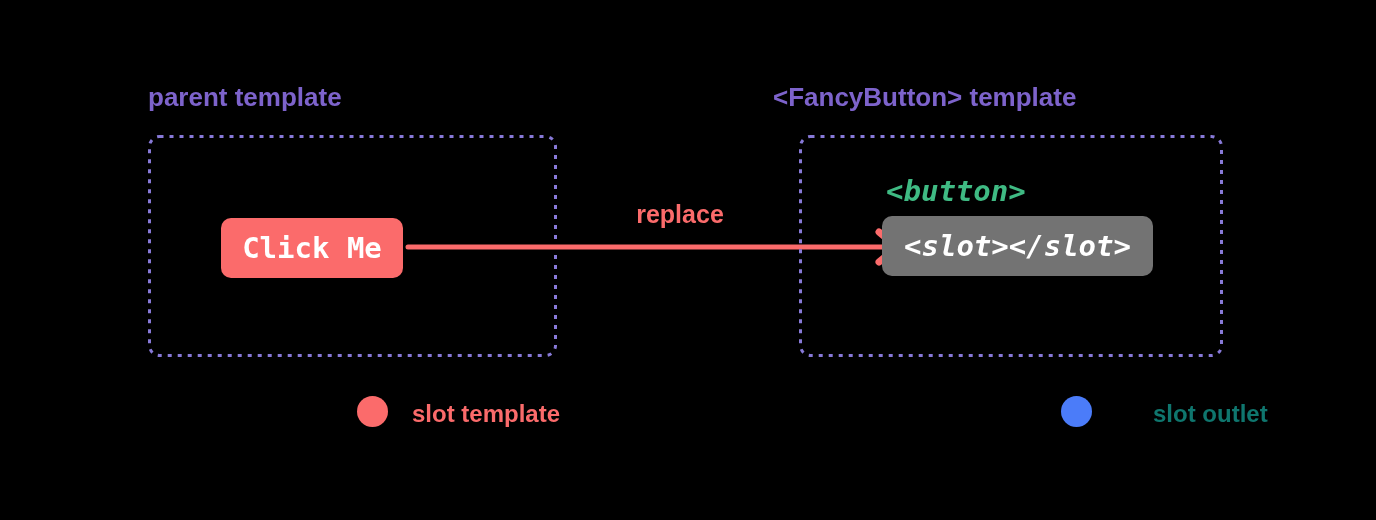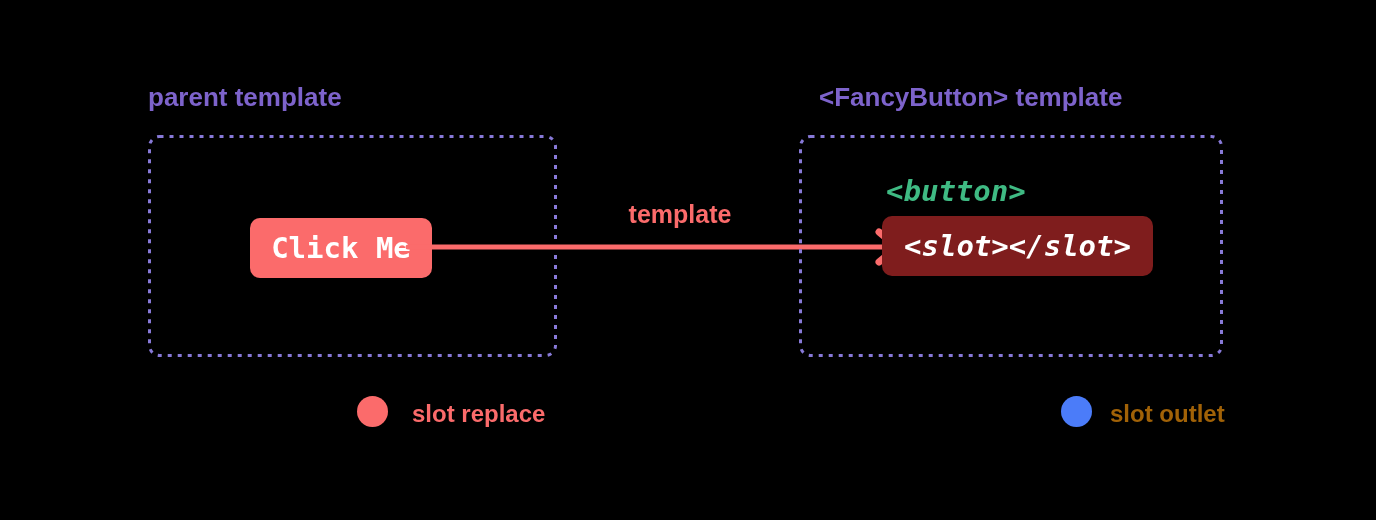--- a/index.html
+++ b/index.html
@@ -18,21 +18,21 @@
   .panel-title {
     position: absolute;
     top: 82px;
     font-size: 26px;
     font-weight: 700;
     color: #7d63cb;
     line-height: 30px;
     white-space: nowrap;
   }
   .panel-title.left  { left: 148px; }
-  .panel-title.right { left: 819px; text-align: right; }
+  .panel-title.right { left: 773px; text-align: right; }
 
   .panel {
     position: absolute;
     top: 135px;
     height: 222px;
   }
   .panel-left  { left: 148px; width: 409px; }
   .panel-right { left: 799px; width: 424px; font-style: italic; }
 
   .dashed-border {
@@ -64,26 +64,25 @@
     font-family: "DejaVu Sans Mono", monospace;
     font-weight: 700;
     font-size: 29px;
     color: #ffffff;
     white-space: nowrap;
   }
   .red-btn {
     left: 73px; top: 83px;
     width: 182px; height: 60px;
     background: #fb6b6b;
-    margin-left: 29px;
   }
   .blue-btn {
     left: 83px; top: 81px;
     width: 271px; height: 60px;
-    background: #7f1d1d;
+    background: #737373;
   }
 
   .arrow-svg {
     position: absolute;
     left: 400px; top: 228px;
     width: 510px; height: 38px;
   }
   .arrow-label {
     position: absolute;
     left: 595px; top: 199px;
@@ -105,21 +104,21 @@
   .legend-dot.blue { left: 1061px; background: #4b7cf9; }
   .legend-label {
     position: absolute;
     top: 400px;
     font-size: 24px;
     font-weight: 700;
     line-height: 28px;
     white-space: nowrap;
   }
   .legend-label.red  { left: 412px;  color: #fb6b6b; }
-  .legend-label.blue { left: 1110px; color: #a16207; }
+  .legend-label.blue { left: 1153px; color: #0f766e; }
 </style>
 </head>
 <body>
 
 <div class="canvas">
 
   <div class="panel-title left">parent template</div>
 
   <div class="panel-title right">&lt;FancyButton&gt; template</div>
 
@@ -128,29 +127,29 @@
       <rect x="1.5" y="1.5" width="406" height="219" rx="10" fill="none" stroke="#8779d7" stroke-width="3" stroke-dasharray="4 6"></rect>
     </svg>
     <div class="diagram-btn red-btn">Click Me</div>
   </div>
 
   <svg class="arrow-svg" viewBox="0 0 510 38">
     <line x1="8" y1="19" x2="488" y2="19" stroke="#fb6b6b" stroke-width="5" stroke-linecap="round"></line>
     <polyline points="479,4 497,19 479,34" fill="none" stroke="#fb6b6b" stroke-width="7" stroke-linecap="round" stroke-linejoin="round"></polyline>
   </svg>
 
-  <div class="arrow-label">template</div>
+  <div class="arrow-label">replace</div>
 
   <div class="panel panel-right">
     <svg class="dashed-border" viewBox="0 0 424 222" preserveAspectRatio="none">
       <rect x="1.5" y="1.5" width="421" height="219" rx="10" fill="none" stroke="#8779d7" stroke-width="3" stroke-dasharray="4 6"></rect>
     </svg>
     <div class="code open">&lt;button&gt;</div>
     <div class="diagram-btn blue-btn">&lt;slot&gt;&lt;/slot&gt;</div>
   </div>
 
   <div class="legend-dot red"></div>
-  <div class="legend-label red">slot replace</div>
+  <div class="legend-label red">slot template</div>
 
   <div class="legend-dot blue"></div>
   <div class="legend-label blue">slot outlet</div>
 
 </div>
 
 </body></html>

